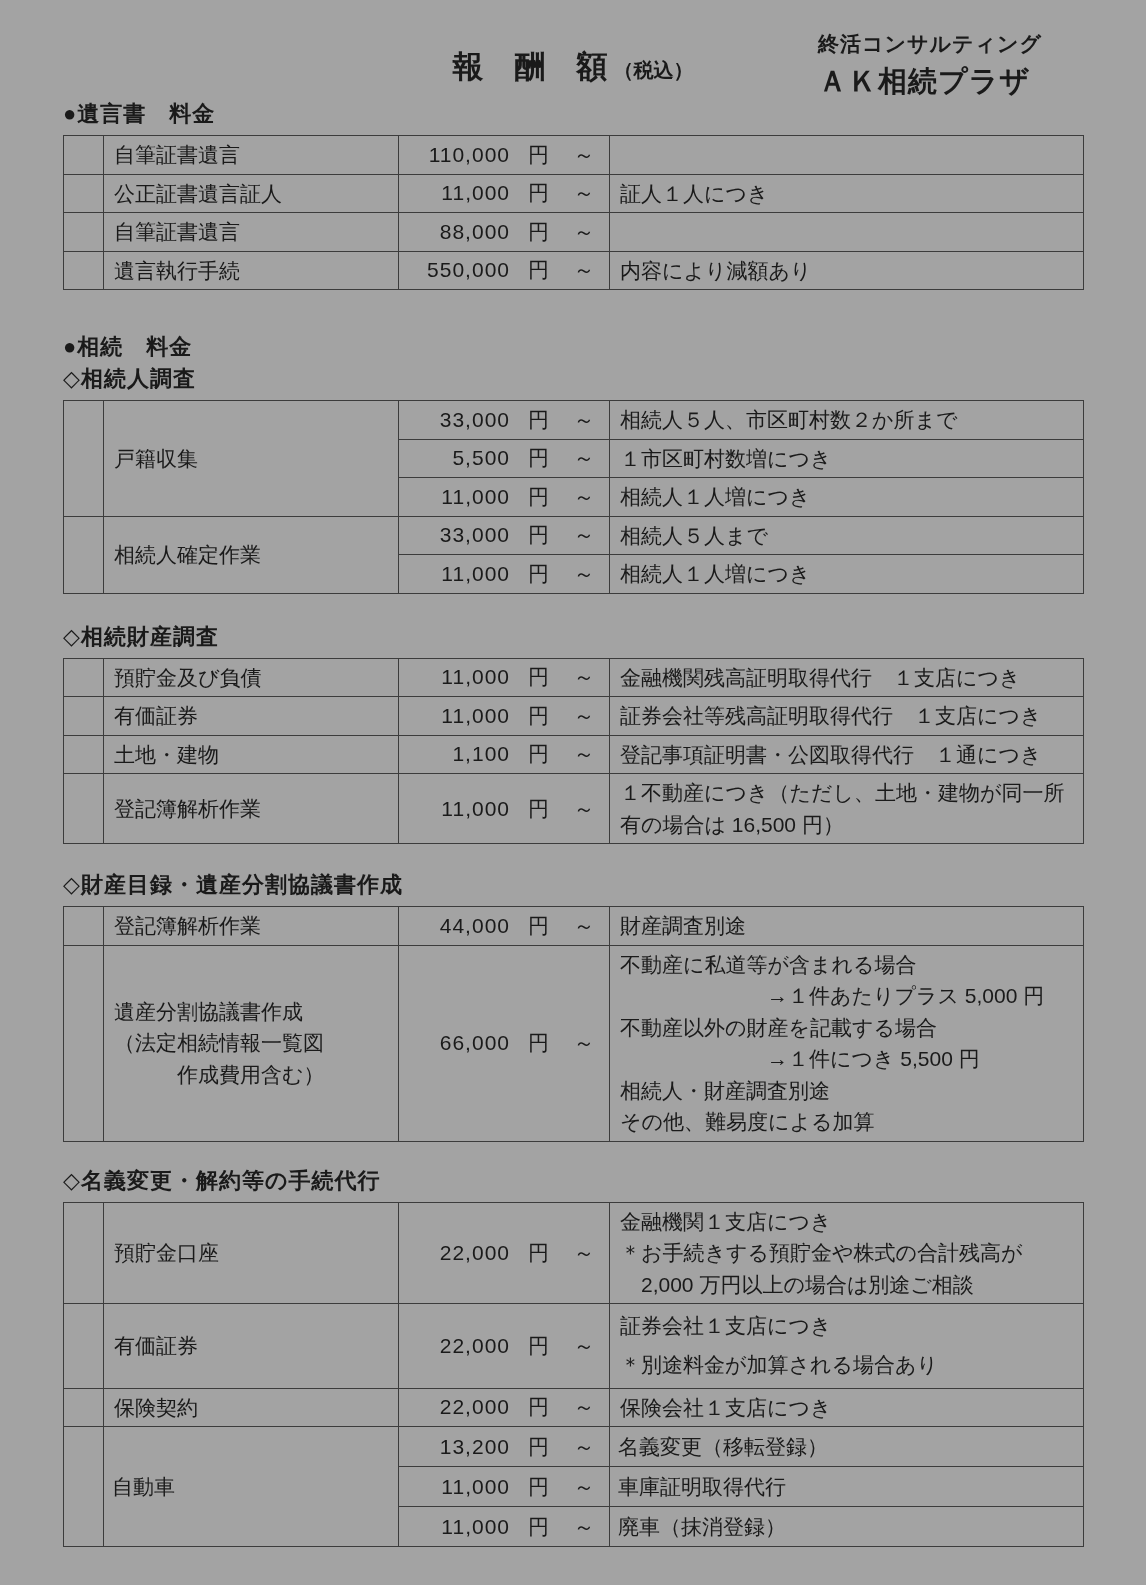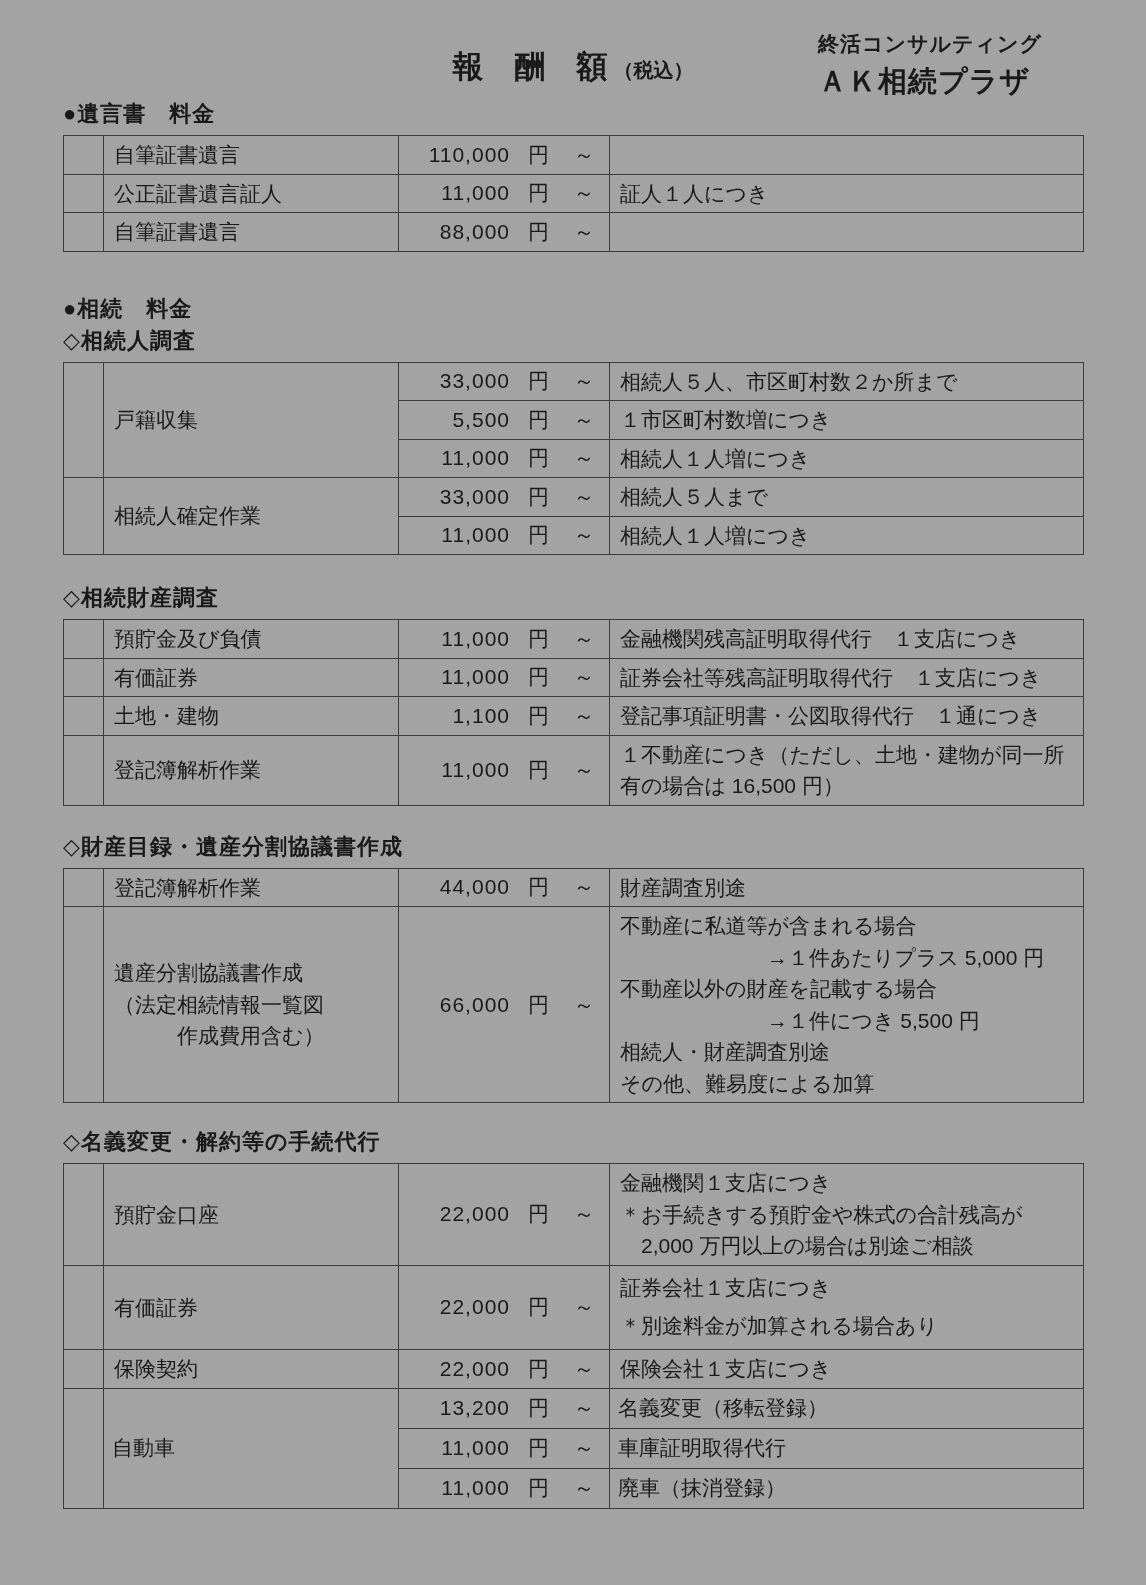--- a/index.html
+++ b/index.html
@@ -99,20 +99,32 @@
           <td class="item-cell">自筆証書遺言</td>
           <td class="price-cell">
               <div class="price-flex">
                 <span class="price-num">88,000</span>
                 <span class="price-unit">円</span>
                 <span class="price-tilde">～</span>
               </div>
             </td>
           <td class="note-cell"></td>
         </tr>
+        <tr>
+          <td class="mark-cell"></td>
+          <td class="item-cell">遺言執行手続</td>
+          <td class="price-cell">
+              <div class="price-flex">
+                <span class="price-num">550,000</span>
+                <span class="price-unit">円</span>
+                <span class="price-tilde">～</span>
+              </div>
+            </td>
+          <td class="note-cell">内容により減額あり</td>
+        </tr>
       </tbody>
     </table>
 
     <div class="section-heading h-inheritance">●相続　料金</div>
 
     <div class="section-heading h-heir">◇相続人調査</div>
     <table class="fee-table">
       <colgroup>
           <col class="c0">
           <col class="c1">

